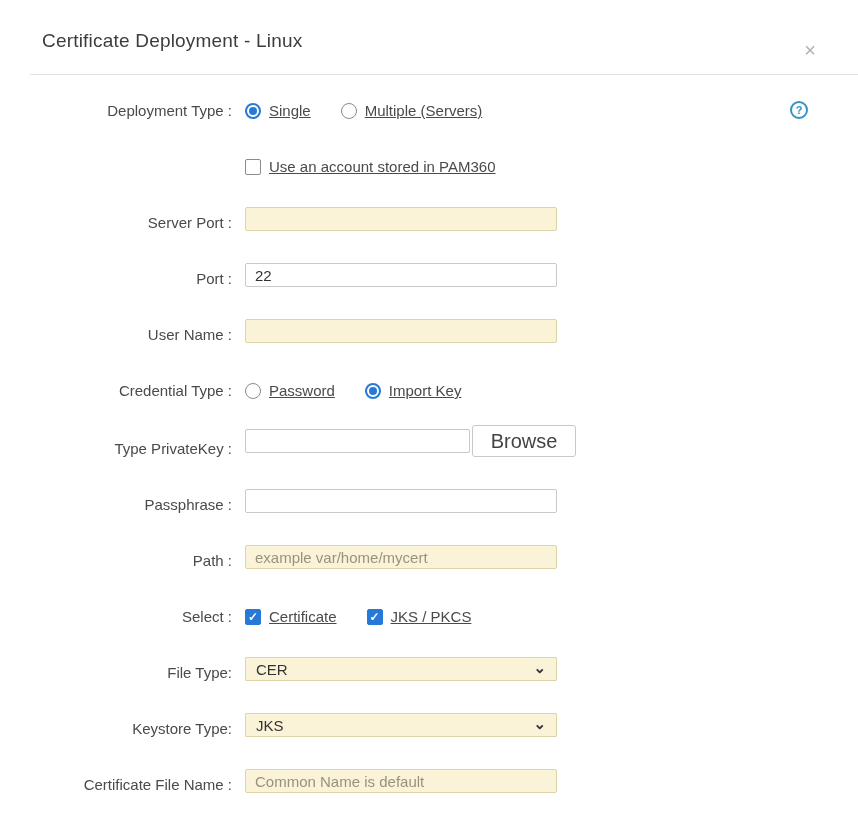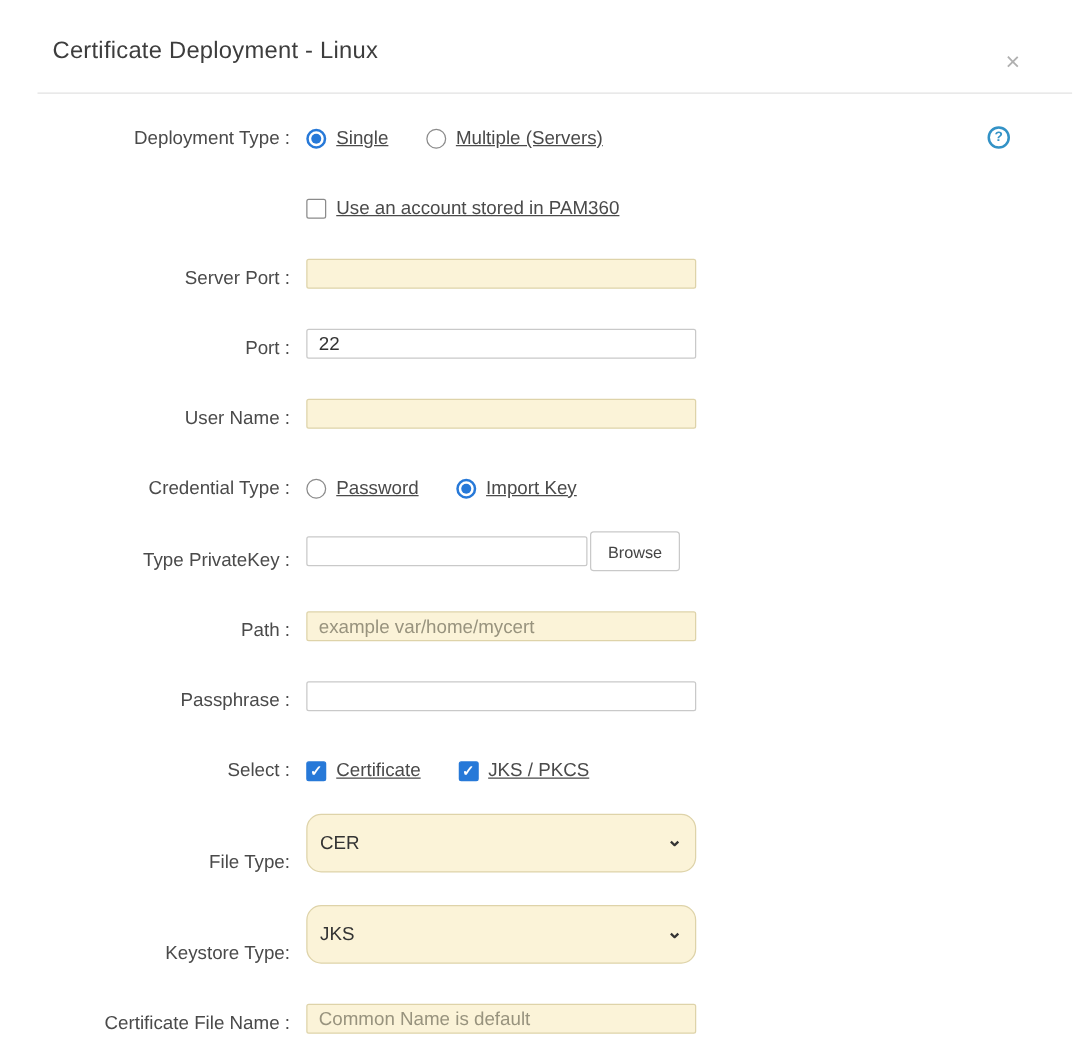--- a/index.html
+++ b/index.html
@@ -32,27 +32,27 @@
   .radio { width:16px; height:16px; border:1px solid #8b8b8b; border-radius:50%;
            background:#fff; position:relative; flex:none; }
   .radio.on { border:2px solid #2779d8; }
   .radio.on::after { content:''; position:absolute; inset:2px; background:#2779d8; border-radius:50%; }
 
   .checkbox { width:16px; height:16px; border:1px solid #8b8b8b; border-radius:2px; background:#fff;
               display:flex; align-items:center; justify-content:center; flex:none;
               color:#fff; font-size:12px; line-height:1; font-weight:bold; }
   .checkbox.on { background:#2779d8; border-color:#2779d8; }
 
-  .select { width:312px; height:47px; background:#fbf3d8; border:1px solid #ded3a9; border-radius:12px;
+  .select { width:312px; height:24px; background:#fbf3d8; border:1px solid #ded3a9; border-radius:1px;
             display:flex; align-items:center; justify-content:space-between; padding:0 10px;
             font-size:15px; color:#333; cursor:pointer; }
   .chevron { font-size:15px; color:#333; font-weight:bold; line-height:1; margin-top:-4px; }
 
-  .browse-btn { height:32px; width:72px; margin-left:2px; background:#fff; border:1px solid #c9c9c9;
-                border-radius:3px; font-size:13px; color:#444; cursor:pointer;
+  .browse-btn { height:32px; width:104px; margin-left:2px; background:#fff; border:1px solid #c9c9c9;
+                border-radius:3px; font-size:20px; color:#444; cursor:pointer;
                 font-family:"Liberation Sans", sans-serif; }
 
   .help-icon { margin-left:auto; width:18px; height:18px; border:2px solid #3392c6; border-radius:50%;
                color:#3392c6; font-size:11px; font-weight:bold; display:flex; align-items:center;
                justify-content:center; cursor:pointer; flex:none; }
 </style>
 </head>
 <body>
 
 <div class="dialog">
@@ -127,30 +127,30 @@
 
     <div class="row">
       <div class="row-label">Type PrivateKey :</div>
       <div class="control">
         <input class="text-input white short" type="text" value="" style="">
         <button class="browse-btn">Browse</button>
       </div>
     </div>
 
     <div class="row">
-      <div class="row-label">Path :</div>
+      <div class="row-label">Passphrase :</div>
       <div class="control">
-        <input class="text-input warm" type="text" placeholder="example var/home/mycert" style="">
+        <input class="text-input white" type="text" value="" style="">
       </div>
     </div>
 
     <div class="row">
-      <div class="row-label">Passphrase :</div>
+      <div class="row-label">Path :</div>
       <div class="control">
-        <input class="text-input white" type="text" value="" style="">
+        <input class="text-input warm" type="text" placeholder="example var/home/mycert" style="">
       </div>
     </div>
 
     <div class="row">
       <div class="row-label">Select :</div>
       <div class="control">
           <label class="opt">
             <span class="checkbox on">✓</span>
             <span class="opt-label">Certificate</span>
           </label>

